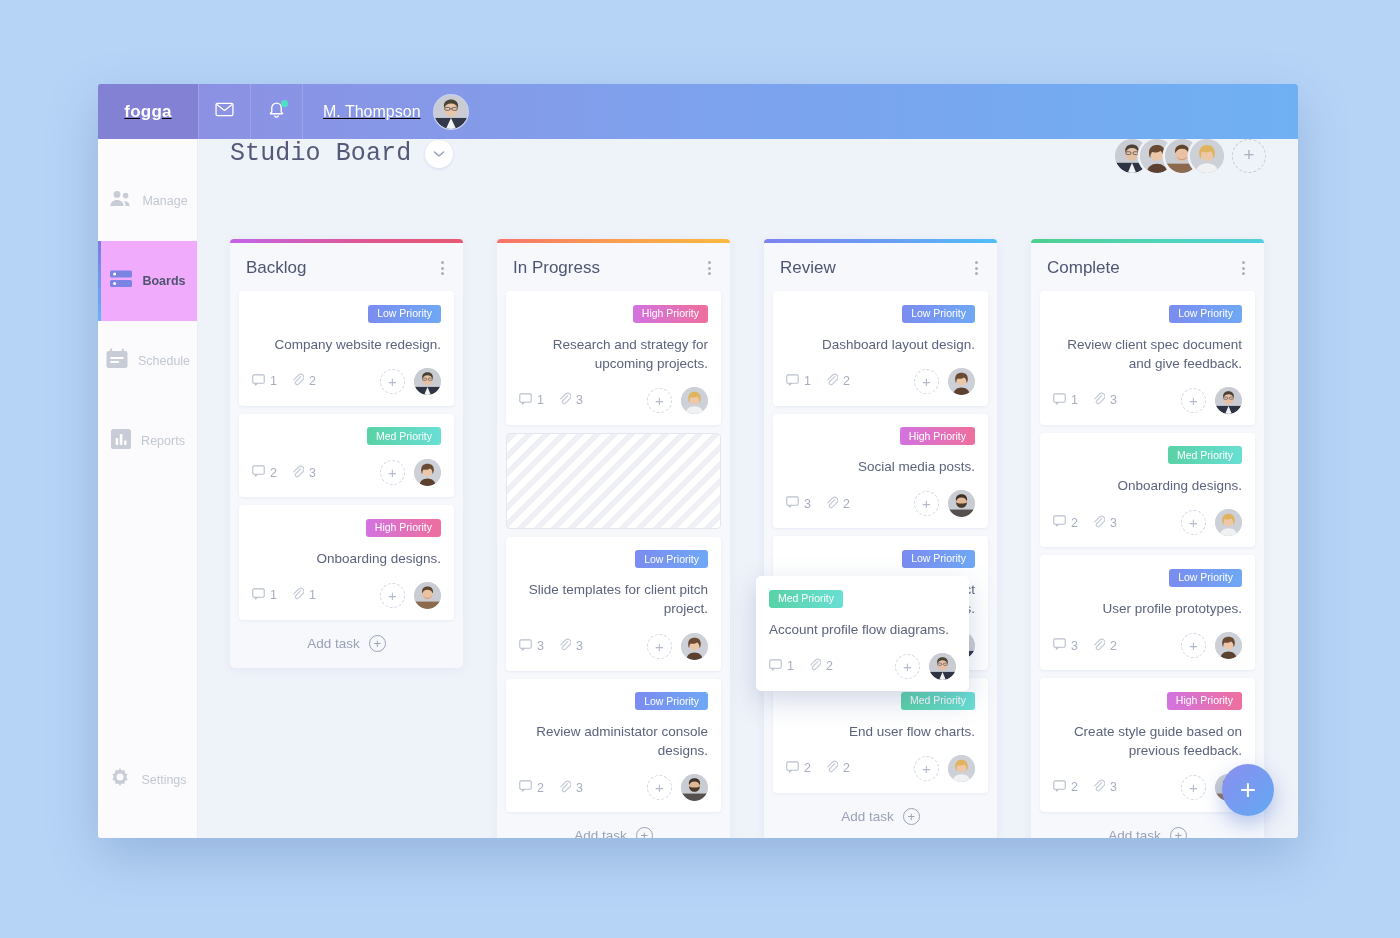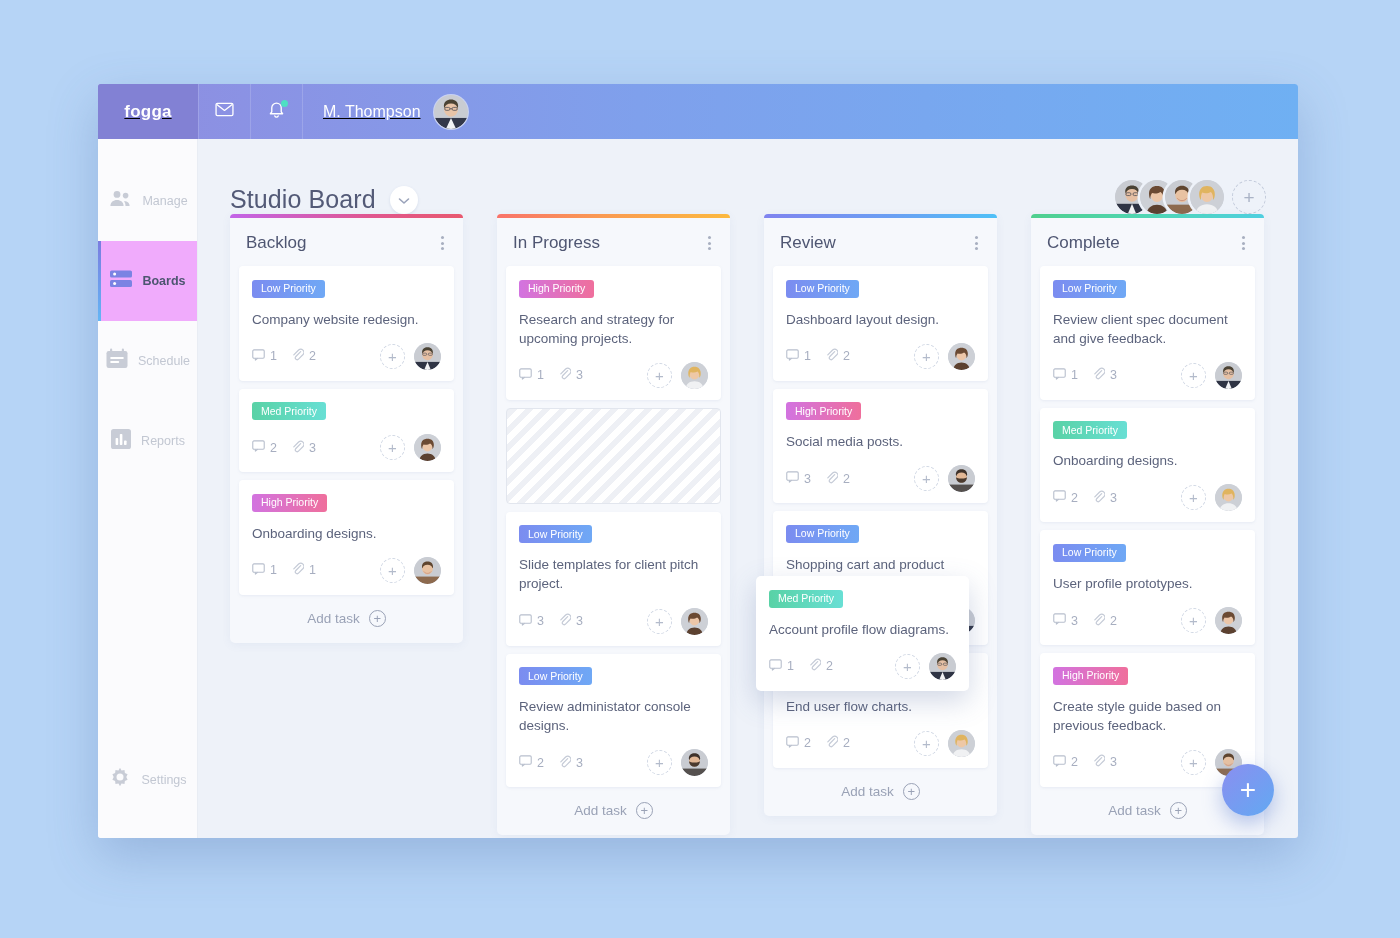--- a/index.html
+++ b/index.html
@@ -161,24 +161,25 @@
 
   
   .board-area {
     flex: 1 1 auto;
     min-width: 0;
     padding: 0 32px;
     position: relative;
     overflow: hidden;
   }
   .board-header {
-    height: 75px;
-    display: flex;
-    align-items: flex-end;
+    height: 100px;
+    display: flex;
+    align-items: flex-start;
     justify-content: space-between;
+    font-family: Liberation Mono, monospace;
   }
   .board-title-wrap {
     display: flex;
     align-items: center;
     gap: 14px;
   }
   .board-title {
     font-size: 25px;
     color: #535a77;
     letter-spacing: 0.1px;
@@ -216,20 +217,21 @@
     align-items: flex-start;
   }
   .column {
     width: 233px;
     flex: 0 0 233px;
     background: #f6f8fc;
     border-radius: 5px;
     padding: 0 0 10px 0;
     box-shadow: 0 2px 10px rgba(90,115,165,0.07);
     position: relative;
+    text-align: right;
   }
   .col-accent {
     height: 4px;
     border-radius: 5px 5px 0 0;
   }
   .col-head {
     display: flex;
     align-items: center;
     justify-content: space-between;
     padding: 14px 16px 12px 16px;

